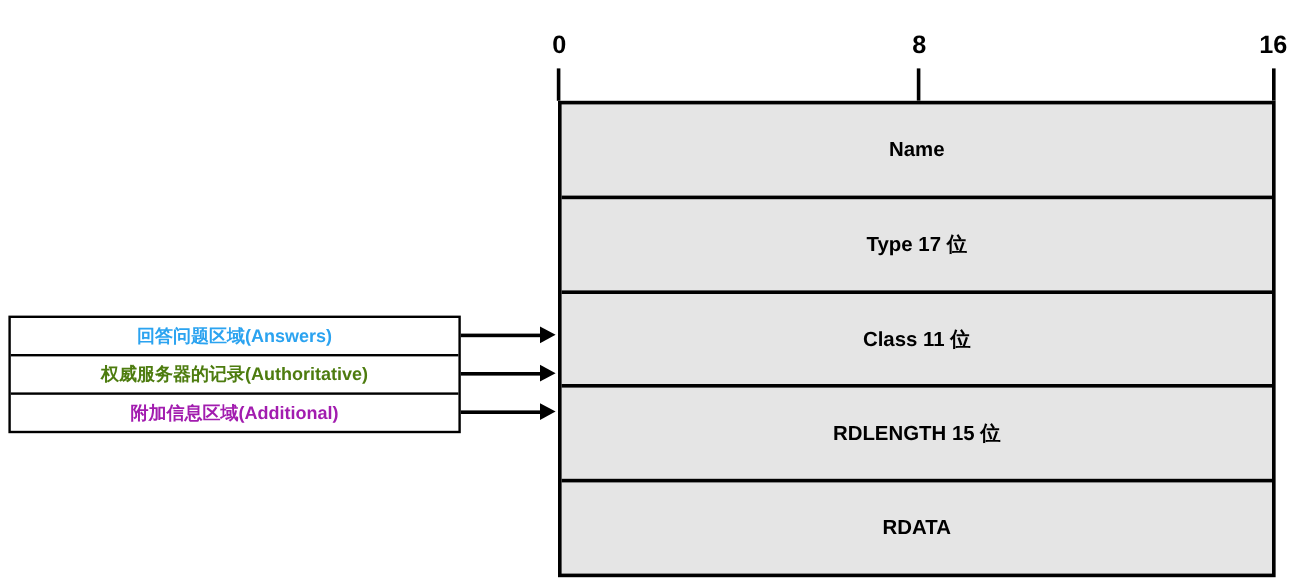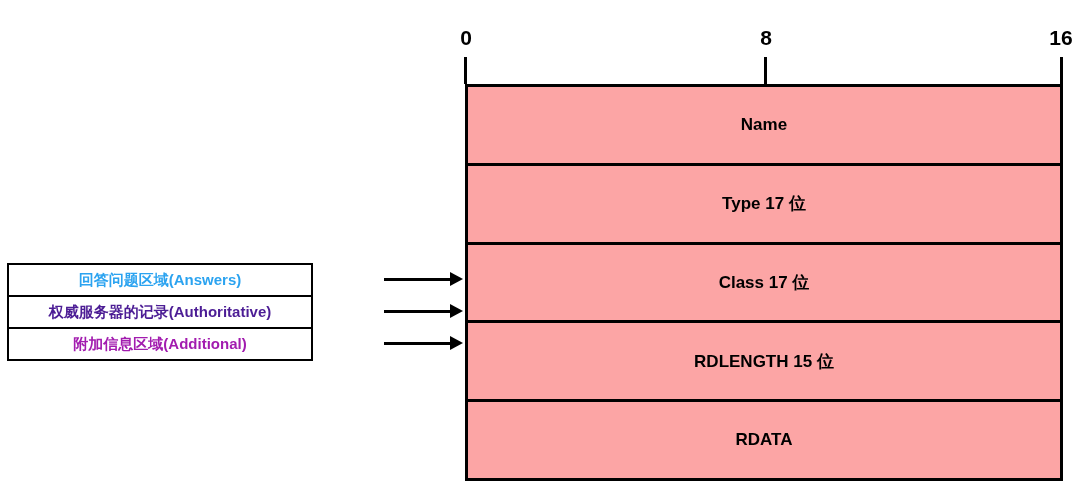--- a/index.html
+++ b/index.html
@@ -45,41 +45,41 @@
   .field-table {
     position: absolute;
     left: 465px;
     top: 84px;
     width: 598px;
     height: 397px;
     box-sizing: border-box;
     border: 3px solid #000000;
     display: flex;
     flex-direction: column;
-    background: #fca5a5;
+    background: #e5e5e5;
   }
   .field-row {
     flex: 1 1 0;
     display: flex;
     align-items: center;
     justify-content: center;
     border-bottom: 3px solid #000000;
     font-size: 17px;
     font-weight: bold;
     color: #000000;
     white-space: nowrap;
   }
   .field-row:last-child { border-bottom: none; }
 
   
   .side-boxes {
     position: absolute;
     left: 7px;
     top: 263px;
-    width: 306px;
+    width: 377px;
     box-sizing: border-box;
     border: 2px solid #000000;
     background: #ffffff;
   }
   .side-box {
     height: 30px;
     display: flex;
     align-items: center;
     justify-content: center;
     border-bottom: 2px solid #000000;
@@ -127,28 +127,28 @@
   <div class="bit-label b8">8</div>
   <div class="bit-label b15">16</div>
 
   <div class="bit-tick t0"></div>
   <div class="bit-tick t8"></div>
   <div class="bit-tick t15"></div>
 
   <div class="field-table">
     <div class="field-row">Name</div>
     <div class="field-row">Type 17 位</div>
-    <div class="field-row">Class 17 位</div>
+    <div class="field-row">Class 11 位</div>
     <div class="field-row">RDLENGTH 15 位</div>
     <div class="field-row">RDATA</div>
   </div>
 
   <div class="side-boxes">
     <div class="side-box side-label" style="color: rgb(43, 163, 240);">回答问题区域(Answers)</div>
-    <div class="side-box side-label" style="color: #4c1d95;">权威服务器的记录(Authoritative)</div>
+    <div class="side-box side-label" style="color: #4d7c0f;">权威服务器的记录(Authoritative)</div>
     <div class="side-box side-label" style="color: #a21caf;">附加信息区域(Additional)</div>
   </div>
 
   <div class="arrow a1">
     <div class="arrow-line"></div>
     <div class="arrow-head"></div>
   </div>
   <div class="arrow a2">
     <div class="arrow-line"></div>
     <div class="arrow-head"></div>

